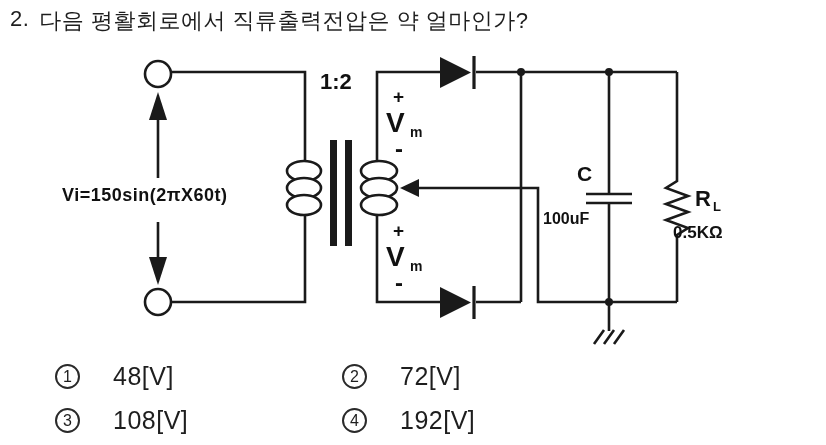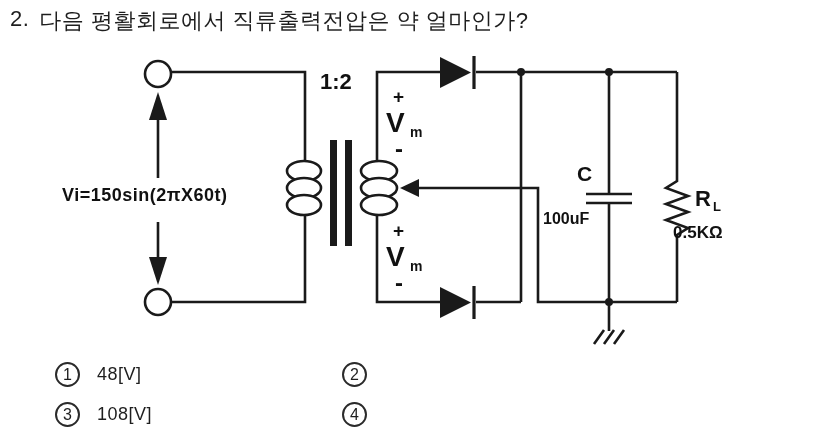--- a/index.html
+++ b/index.html
@@ -20,21 +20,21 @@
   .options{
     position:absolute;left:55px;top:362px;width:560px;
     display:grid;grid-template-columns:287px 1fr;row-gap:15px;
   }
   .option{display:flex;align-items:center;gap:17px;}
   .marker{
     width:25px;height:25px;border:2px solid #2a2a2a;border-radius:50%;
     display:flex;align-items:center;justify-content:center;
     font-size:16px;flex:0 0 auto;box-sizing:border-box;
   }
-  .opt-label{font-size:18px;letter-spacing:.5px;}
+  .opt-label{font-size:25px;letter-spacing:.5px;margin-left:16px;}
 </style>
 </head>
 <body>
 
 <div class="page">
 
   <div class="question">
     <span>2.</span>
     <span>다음 평활회로에서 직류출력전압은 약 얼마인가?</span>
   </div>
@@ -122,23 +122,25 @@
     </g>
   </svg>
 
   <div class="options">
     <div class="option">
       <span class="marker">1</span>
       <span class="opt-label">48[V]</span>
     </div>
     <div class="option">
       <span class="marker">2</span>
+      <span class="opt-label">72[V]</span>
     </div>
     <div class="option">
       <span class="marker">3</span>
       <span class="opt-label">108[V]</span>
     </div>
     <div class="option">
       <span class="marker">4</span>
+      <span class="opt-label">192[V]</span>
     </div>
   </div>
 
 </div>
 
 </body></html>

